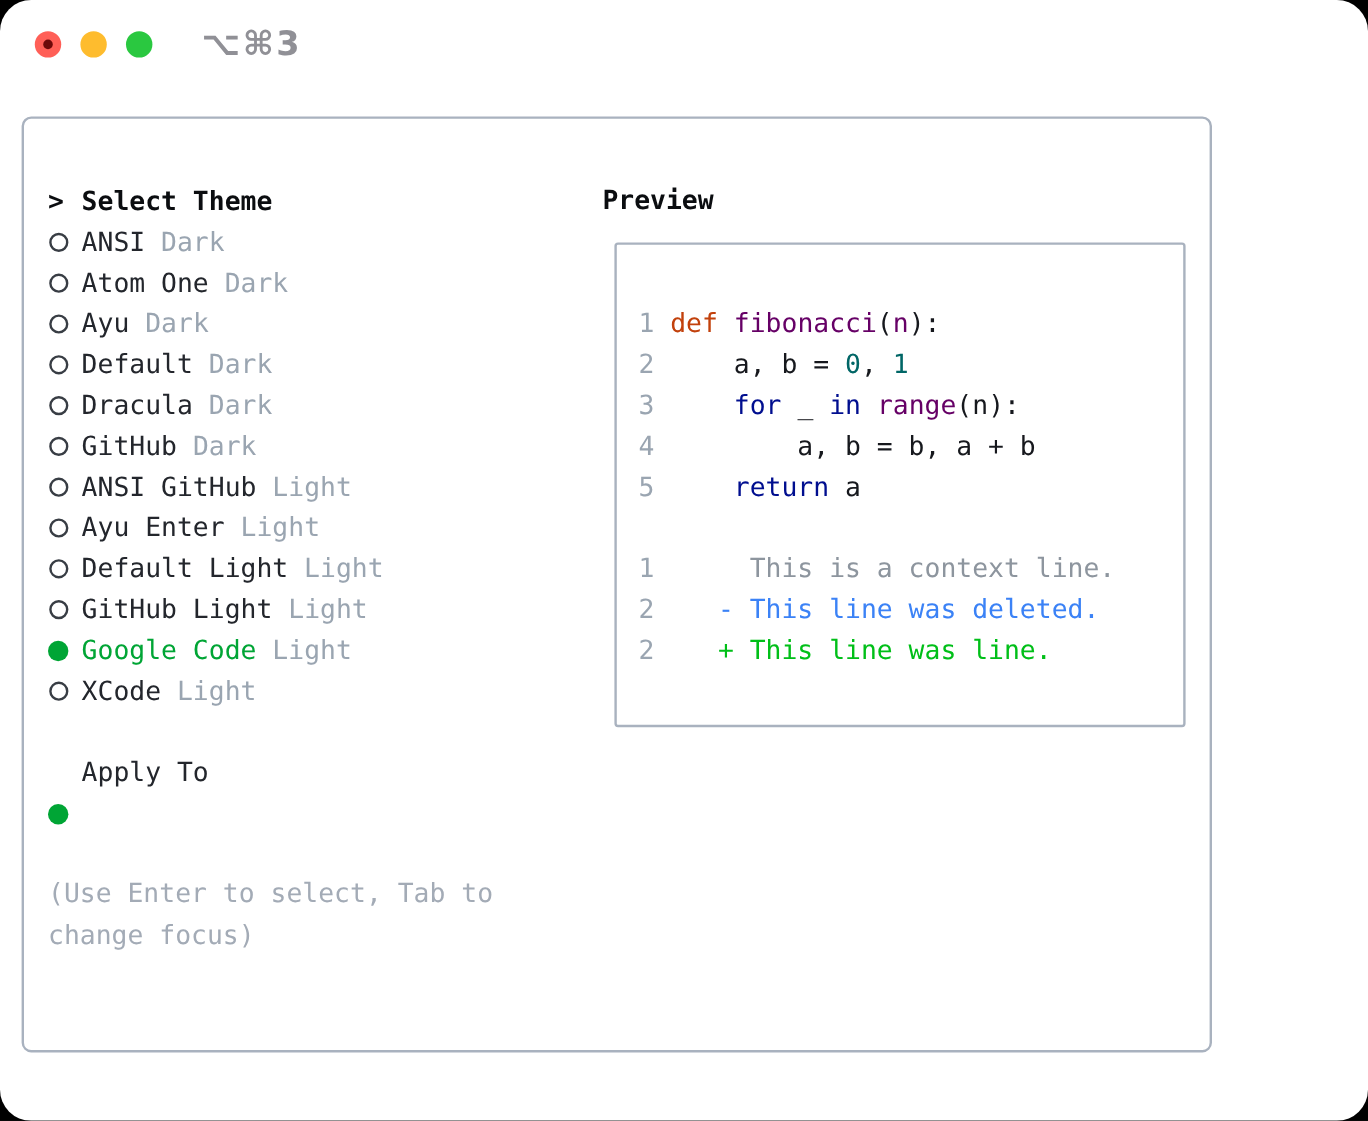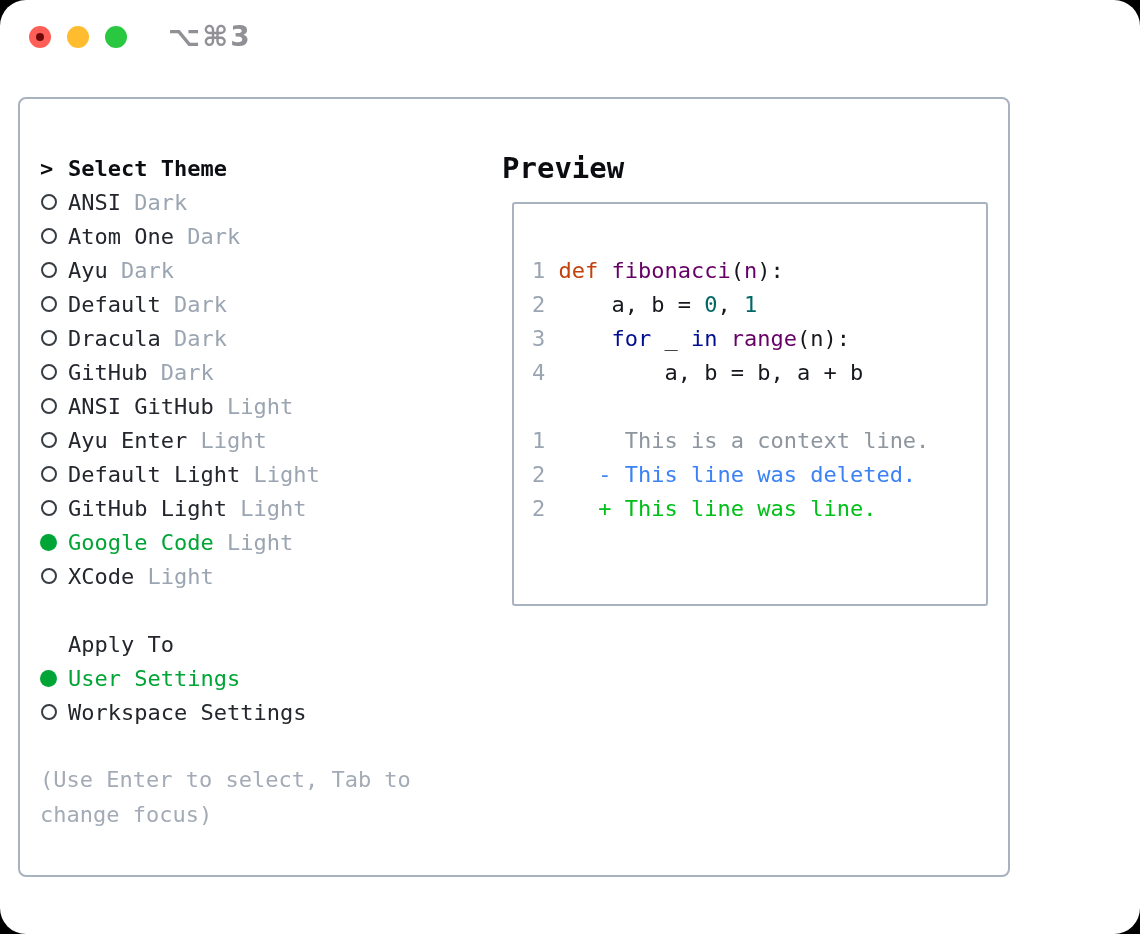--- a/index.html
+++ b/index.html
@@ -39,21 +39,21 @@
   .prompt { font-weight:bold; color:#0b0d10; }
   .row.header { font-weight:bold; color:#0b0d10; }
   .suffix { white-space:pre; }
   .spacer { height:34px; }
   .help {
     margin-top:0; width:410px; font-size:22px; line-height:34.5px; color:#a3abb6;
   }
   
   .preview-title {
     position:absolute; left:482px; top:52px; height:34px; line-height:34px;
-    font-size:29px; font-weight:bold; color:#0b0d10;
+    font-size:22px; font-weight:bold; color:#0b0d10;
   }
   .preview-box {
     position:absolute; left:492px; top:103px; width:476px; height:404px;
     border:2px solid #a9b2bf; border-radius:3px; box-sizing:border-box;
     padding:50px 0 0 18px; overflow:hidden;
   }
   .pline { white-space:pre; font-size:22px; line-height:34px; height:34px; }
 </style>
 </head>
 <body>
@@ -169,42 +169,36 @@
       <div class="row">
         <span class="marker"></span>
         <span>Apply To</span>
       </div>
 
       <div>
           <div class="row">
             <span class="marker">
               <span class="circle filled" style="background: rgb(0, 165, 53);"></span>
             </span>
-            <span style="color: rgb(0, 165, 53);">User Settings</span>
-          </div>
-          <div class="row">
-            <span class="marker">
-              <span class="circle"></span>
-            </span>
-            <span>Workspace Settings</span>
           </div>
         </div>
 
       <div class="spacer"></div>
 
       <div class="help">(Use Enter to select, Tab to change focus)</div>
     </div>
 
     <div class="preview-title">Preview</div>
 
     <div class="preview-box">
         <div class="pline"><span style="color: rgb(154, 165, 177);">1 </span><span style="color: #c2410c;">def</span><span style="color: rgb(22, 24, 29);"> </span><span style="color: rgb(102, 0, 102);">fibonacci</span><span style="color: rgb(22, 24, 29);">(</span><span style="color: rgb(102, 0, 102);">n</span><span style="color: rgb(22, 24, 29);">):</span></div>
         <div class="pline"><span style="color: rgb(154, 165, 177);">2 </span><span style="color: rgb(22, 24, 29);">    a, b = </span><span style="color: rgb(0, 102, 102);">0</span><span style="color: rgb(22, 24, 29);">, </span><span style="color: rgb(0, 102, 102);">1</span></div>
         <div class="pline"><span style="color: rgb(154, 165, 177);">3 </span><span style="color: rgb(22, 24, 29);">    </span><span style="color: rgb(0, 14, 143);">for</span><span style="color: rgb(22, 24, 29);"> _ </span><span style="color: rgb(0, 14, 143);">in</span><span style="color: rgb(22, 24, 29);"> </span><span style="color: rgb(102, 0, 102);">range</span><span style="color: rgb(22, 24, 29);">(n):</span></div>
         <div class="pline"><span style="color: rgb(154, 165, 177);">4 </span><span style="color: rgb(22, 24, 29);">        a, b = b, a + b</span></div>
+        <div class="pline"><span style="color: rgb(154, 165, 177);">5 </span><span style="color: rgb(22, 24, 29);">    </span><span style="color: rgb(0, 14, 143);">return</span><span style="color: rgb(22, 24, 29);"> a</span></div>
         <div class="pline"></div>
         <div class="pline"><span style="color: rgb(154, 165, 177);">1 </span><span style="color: rgb(141, 149, 158);">     This is a context line.</span></div>
         <div class="pline"><span style="color: rgb(154, 165, 177);">2 </span><span style="color: #3b82f6;">   - This line was deleted.</span></div>
         <div class="pline"><span style="color: rgb(154, 165, 177);">2 </span><span style="color: rgb(0, 191, 24);">   + This line was line.</span></div>
       </div>
 
   </div>
 </div>
 
 </body></html>

